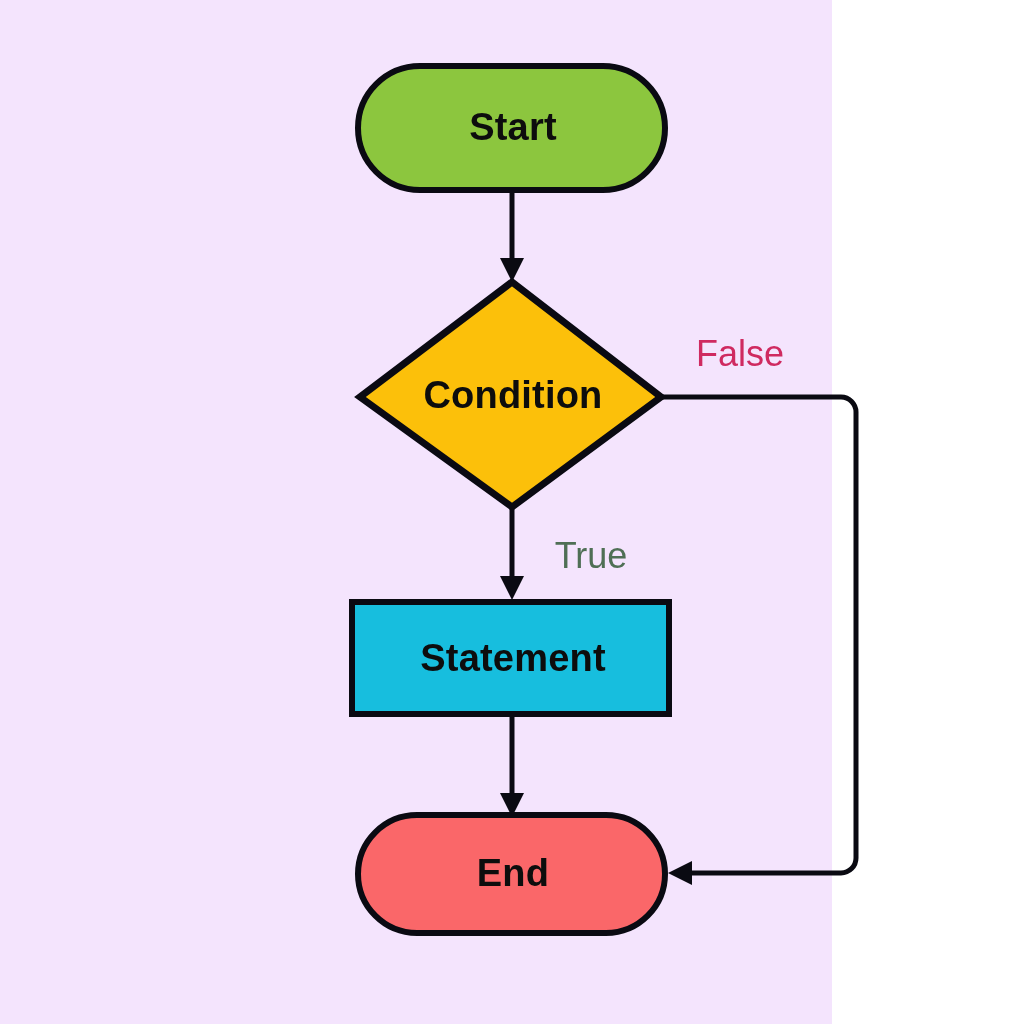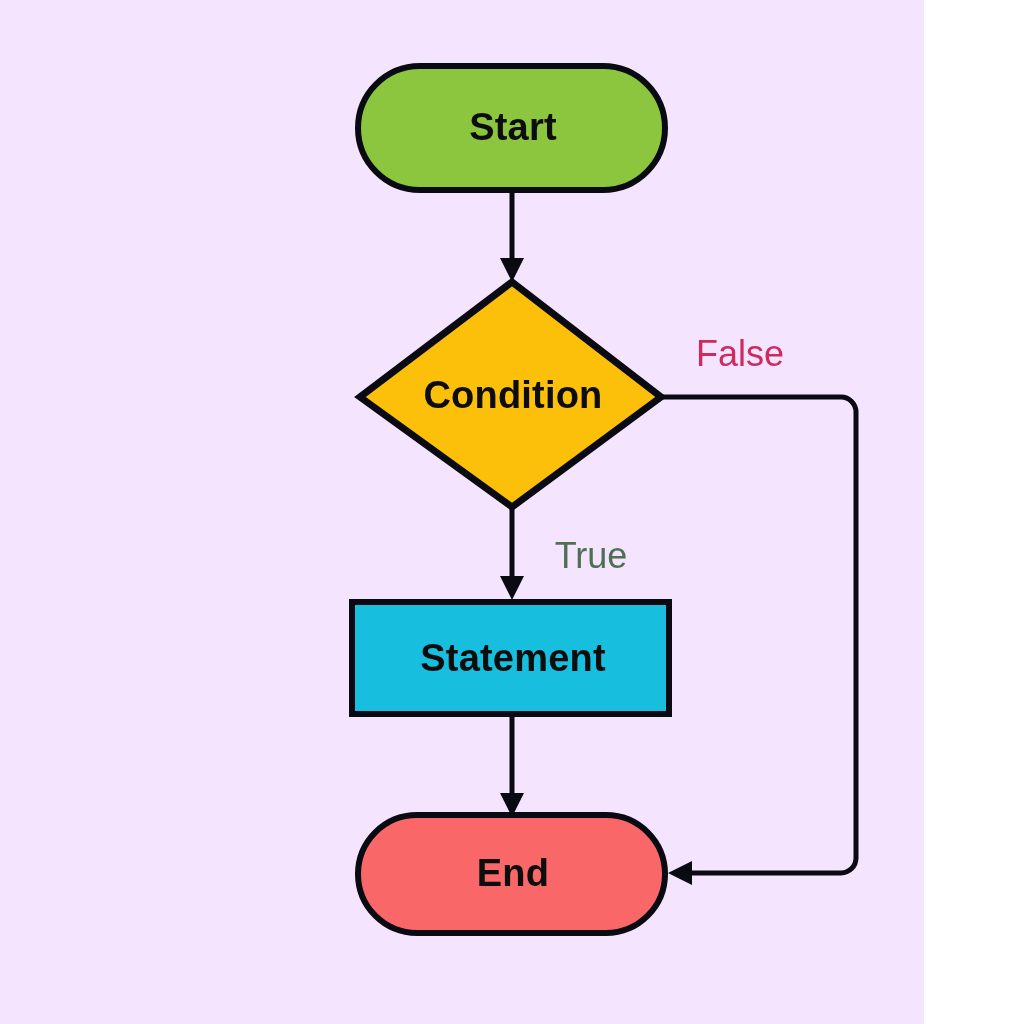--- a/index.html
+++ b/index.html
@@ -7,21 +7,21 @@
     padding: 0;
   }
   body {
     width: 1024px;
     height: 1024px;
     font-family: "Liberation Sans", sans-serif;
     overflow: hidden;
   }
   #flowchart-canvas {
     position: relative;
-    width: 924px;
+    width: 832px;
     height: 1024px;
     background: #f4e4fd;
   }
   #flow-svg {
     position: absolute;
     left: 0;
     top: 0;
     width: 1024px;
     height: 1024px;
     display: block;

